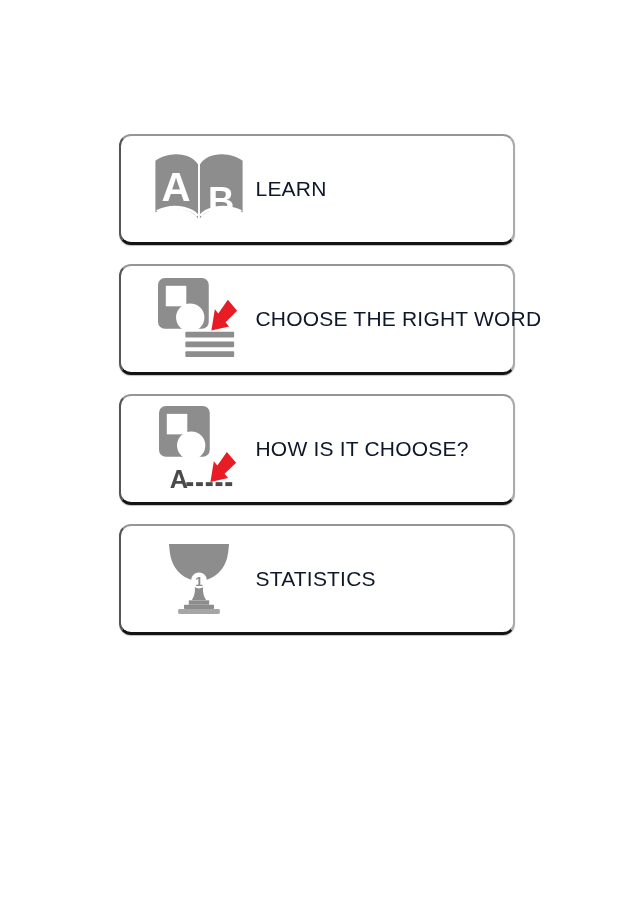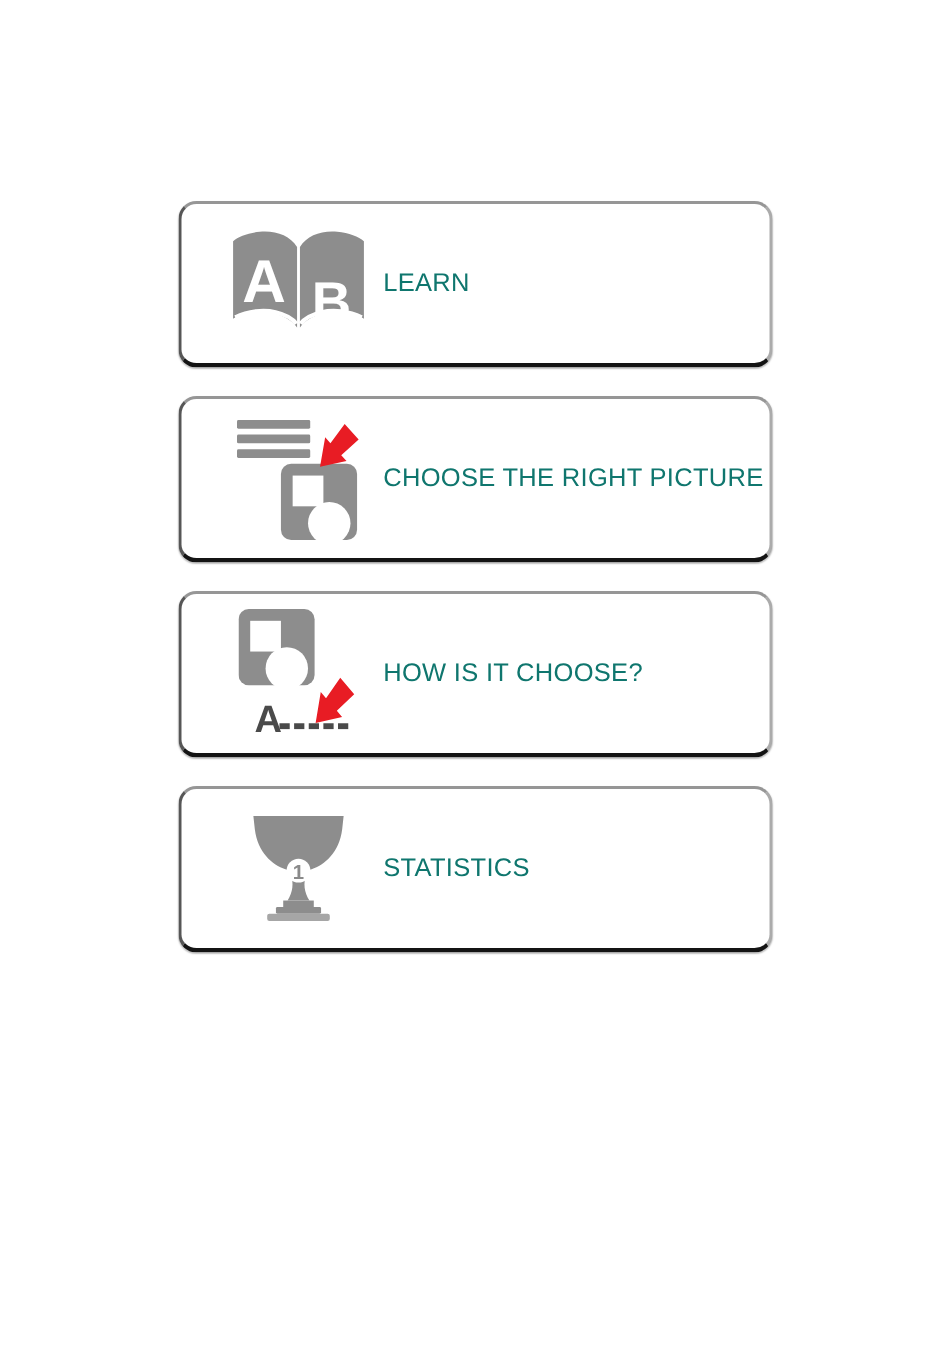--- a/index.html
+++ b/index.html
@@ -31,22 +31,22 @@
     font-family:"Liberation Sans", sans-serif;
   }
   .icon-box {
     width:104px;
     flex:0 0 auto;
     display:flex;
     justify-content:center;
     align-items:center;
   }
   .label {
-    font-size:17px;
-    color:#0f766e;
+    font-size:21px;
+    color:#0f172a;
     letter-spacing:0.2px;
     white-space:nowrap;
     margin-left:5px;
   }
   svg { display:block; }
   .svg-letter {
     font-family:"Liberation Sans", sans-serif;
     font-weight:bold;
   }
 </style>
@@ -62,41 +62,41 @@
         <path fill="#8d8d8d" d="M49 13 C54 5 64 1.5 75 2.5 C83 3.2 90 6 93.5 9 L93.5 63 C87 58.5 77 57 68 58.5 C60 60 53 63.5 49 69 Z"></path>
         <path d="M4 62 C13 57.5 24 56.5 32 58.5 C38.5 60 43.5 62.5 46.5 66.5" stroke="#ffffff" stroke-width="3" fill="none"></path>
         <path d="M92 62 C83 57.5 72 56.5 64 58.5 C57.5 60 52.5 62.5 49.5 66.5" stroke="#ffffff" stroke-width="3" fill="none"></path>
         <text class="svg-letter" x="24" y="51" font-size="42" fill="#ffffff" text-anchor="middle">A</text>
         <text class="svg-letter" x="71" y="64" font-size="38" fill="#ffffff" text-anchor="middle">B</text>
       </svg>
     </span>
     <span class="label">LEARN</span>
   </button>
 
-
   <button class="menu-btn">
     <span class="icon-box">
       <svg width="82" height="82" viewBox="0 0 84 84">
-        <g transform="translate(0,2)" fill="#8d8d8d">
+        <g>
+          <rect x="0" y="0" width="52" height="52" rx="7" fill="#8d8d8d"></rect>
+          <rect x="8" y="8" width="21" height="21" fill="#ffffff"></rect>
+          <circle cx="33" cy="40.5" r="14.5" fill="#ffffff"></circle>
+        </g>
+        <g transform="translate(28,55)" fill="#8d8d8d">
           <rect x="0" y="0" width="50" height="6" rx="1"></rect>
           <rect x="0" y="10" width="50" height="6" rx="1"></rect>
           <rect x="0" y="20" width="50" height="6" rx="1"></rect>
         </g>
-        <g transform="translate(30,32)">
-          <rect x="0" y="0" width="52" height="52" rx="7" fill="#8d8d8d"></rect>
-          <rect x="8" y="8" width="21" height="21" fill="#ffffff"></rect>
-          <circle cx="33" cy="40.5" r="14.5" fill="#ffffff"></circle>
-        </g>
-        <g transform="translate(54,-1) scale(0.9,1)">
+        <g transform="translate(52,16) scale(0.9,1.08)">
           <polygon fill="#e81c24" points="3,35 6.9,14.9 10.9,18.9 21.7,5.7 32.3,16.3 19.1,27.1 23.1,31.1"></polygon>
         </g>
       </svg>
     </span>
-    <span class="label">CHOOSE THE RIGHT PICTURE</span>
+    <span class="label">CHOOSE THE RIGHT WORD</span>
   </button>
+
 
   <button class="menu-btn">
     <span class="icon-box">
       <svg width="80" height="86" viewBox="0 0 82 88">
         <g>
           <rect x="0" y="0" width="52" height="52" rx="7" fill="#8d8d8d"></rect>
           <rect x="8" y="8" width="21" height="21" fill="#ffffff"></rect>
           <circle cx="33" cy="40.5" r="14.5" fill="#ffffff"></circle>
         </g>
         <text class="svg-letter" x="11" y="84" font-size="26" fill="#4a4a4a">A</text>

